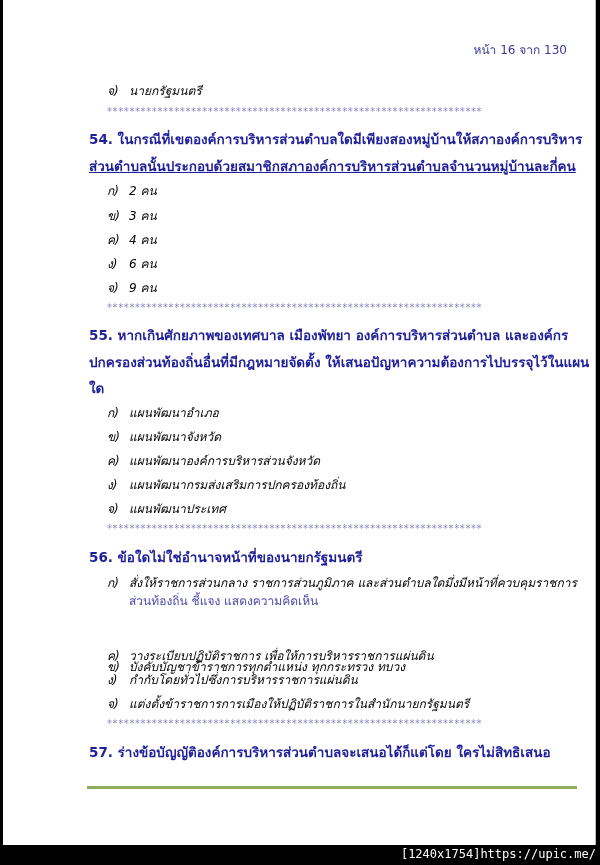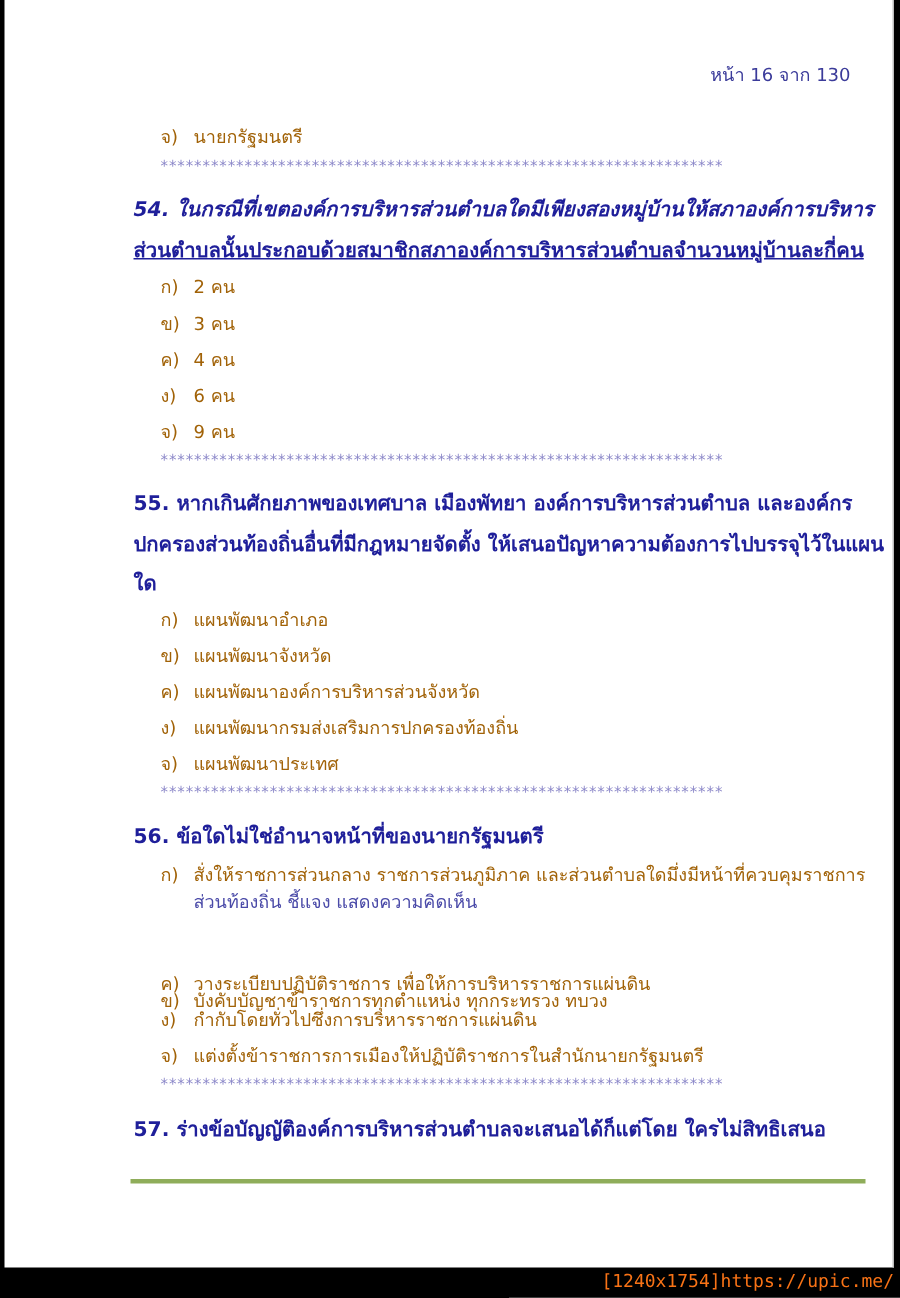--- a/index.html
+++ b/index.html
@@ -33,22 +33,23 @@
     .content {
       position: absolute;
       left: 0;
       top: 0;
       width: 100%;
     }
     .opt {
       position: absolute;
       left: 104px;
       font-size: 12px;
-      color: #a16207;
+      color: #000000;
       white-space: nowrap;
+      font-style: italic;
     }
     .opt .lbl {
       display: inline-block;
       width: 22px;
     }
     .opt-cont {
       position: absolute;
       left: 126px;
       font-size: 12px;
       color: #4a4aa8;
@@ -87,39 +88,39 @@
       font-size: 7.5px;
       color: #5a5aa8;
       white-space: nowrap;
     }
     .watermark {
       position: absolute;
       right: 4px;
       top: 847px;
       font-family: "DejaVu Sans Mono", monospace;
       font-size: 12px;
-      color: #f97316;
+      color: #ffffff;
       white-space: nowrap;
       margin-left: 48px;
     }
   </style>
 </head>
 <body>
 
 <div class="page">
   <div class="page-number">หน้า 16 จาก 130</div>
 
   <div class="content">
 
     <div class="opt" style="top:81px;">
       <span class="lbl">จ)</span><span>นายกรัฐมนตรี</span>
     </div>
     <div class="sep" style="top:106px;">*******************************************************************</div>
 
-    <div class="q" style="top:128px;font-style:italic;">54. ในกรณีที่เขตองค์การบริหารส่วนตำบลใดมีเพียงสองหมู่บ้านให้สภาองค์การบริหาร</div>
+    <div class="q" style="top:128px;">54. ในกรณีที่เขตองค์การบริหารส่วนตำบลใดมีเพียงสองหมู่บ้านให้สภาองค์การบริหาร</div>
     <div class="q" style="top:155px;text-decoration:underline;">ส่วนตำบลนั้นประกอบด้วยสมาชิกสภาองค์การบริหารส่วนตำบลจำนวนหมู่บ้านละกี่คน</div>
     <div class="opt" style="top:181px;">
       <span class="lbl">ก)</span><span>2 คน</span>
     </div>
     <div class="opt" style="top:206px;">
       <span class="lbl">ข)</span><span>3 คน</span>
     </div>
     <div class="opt" style="top:230px;">
       <span class="lbl">ค)</span><span>4 คน</span>
     </div>

